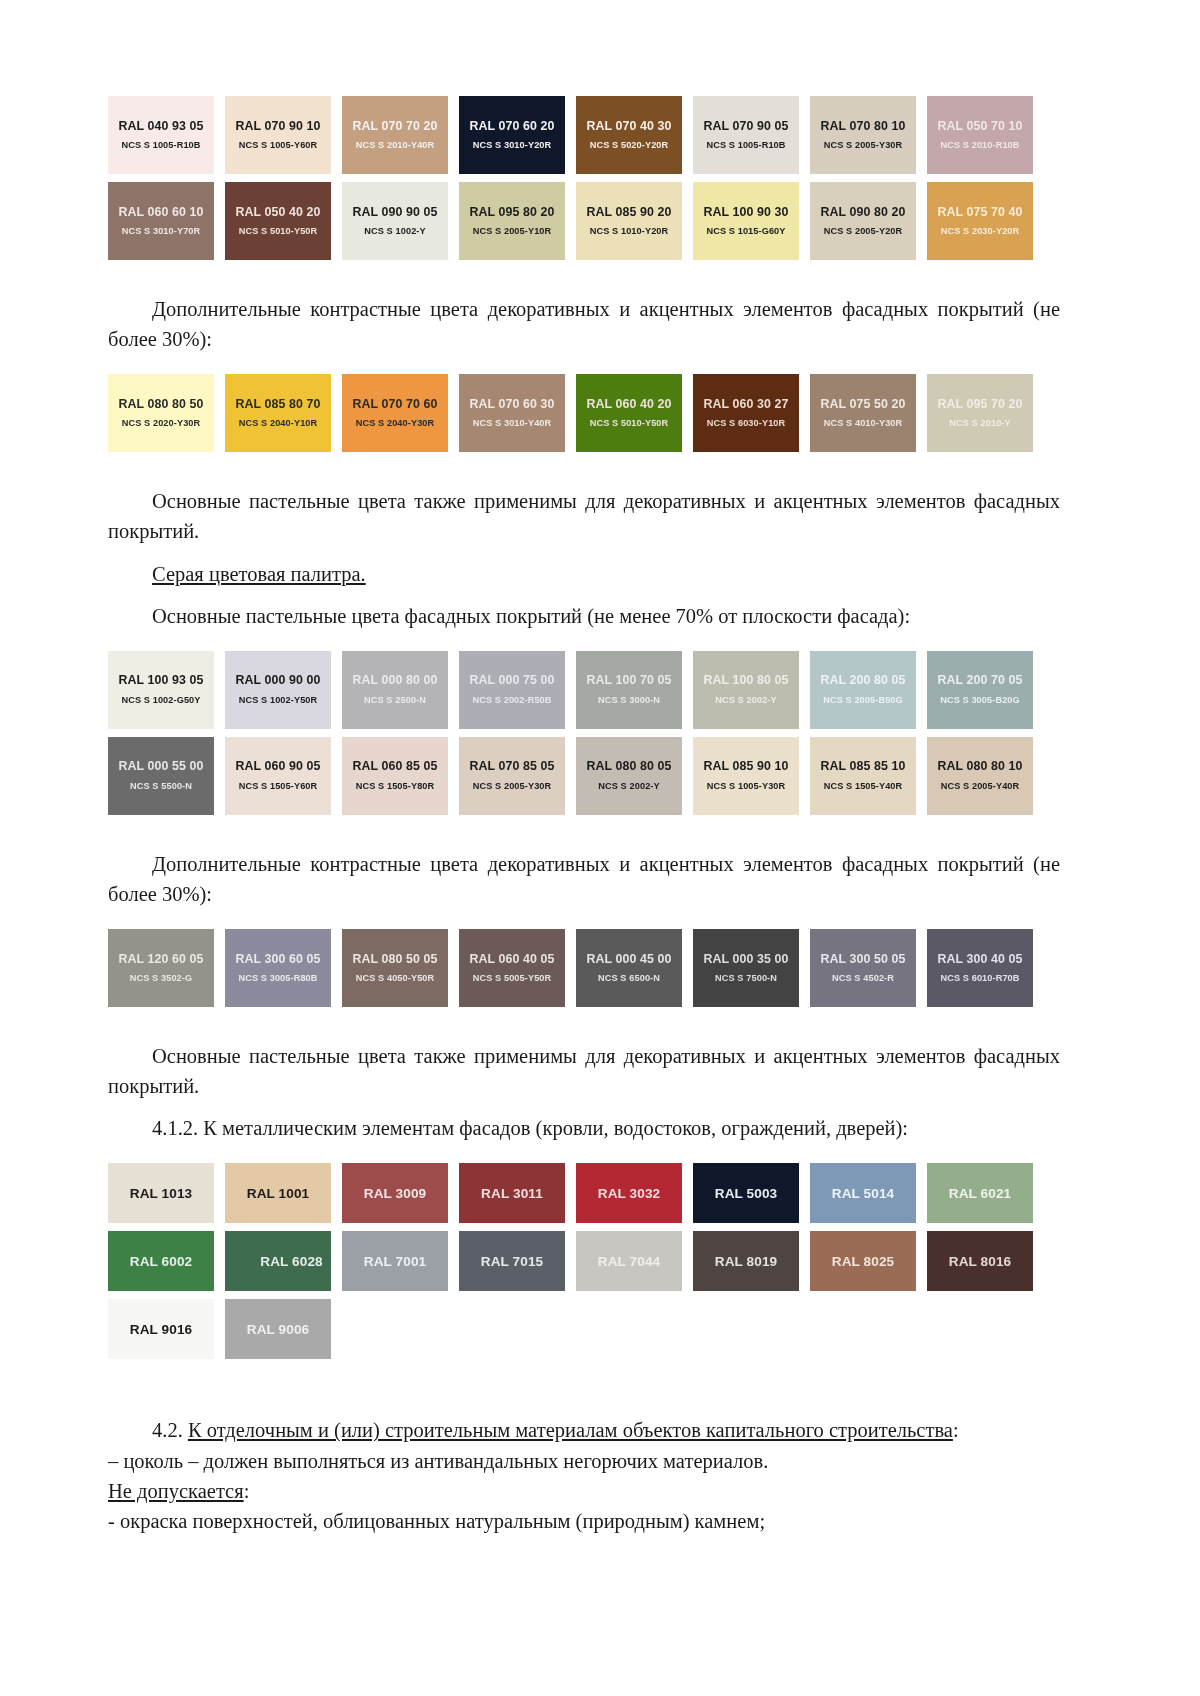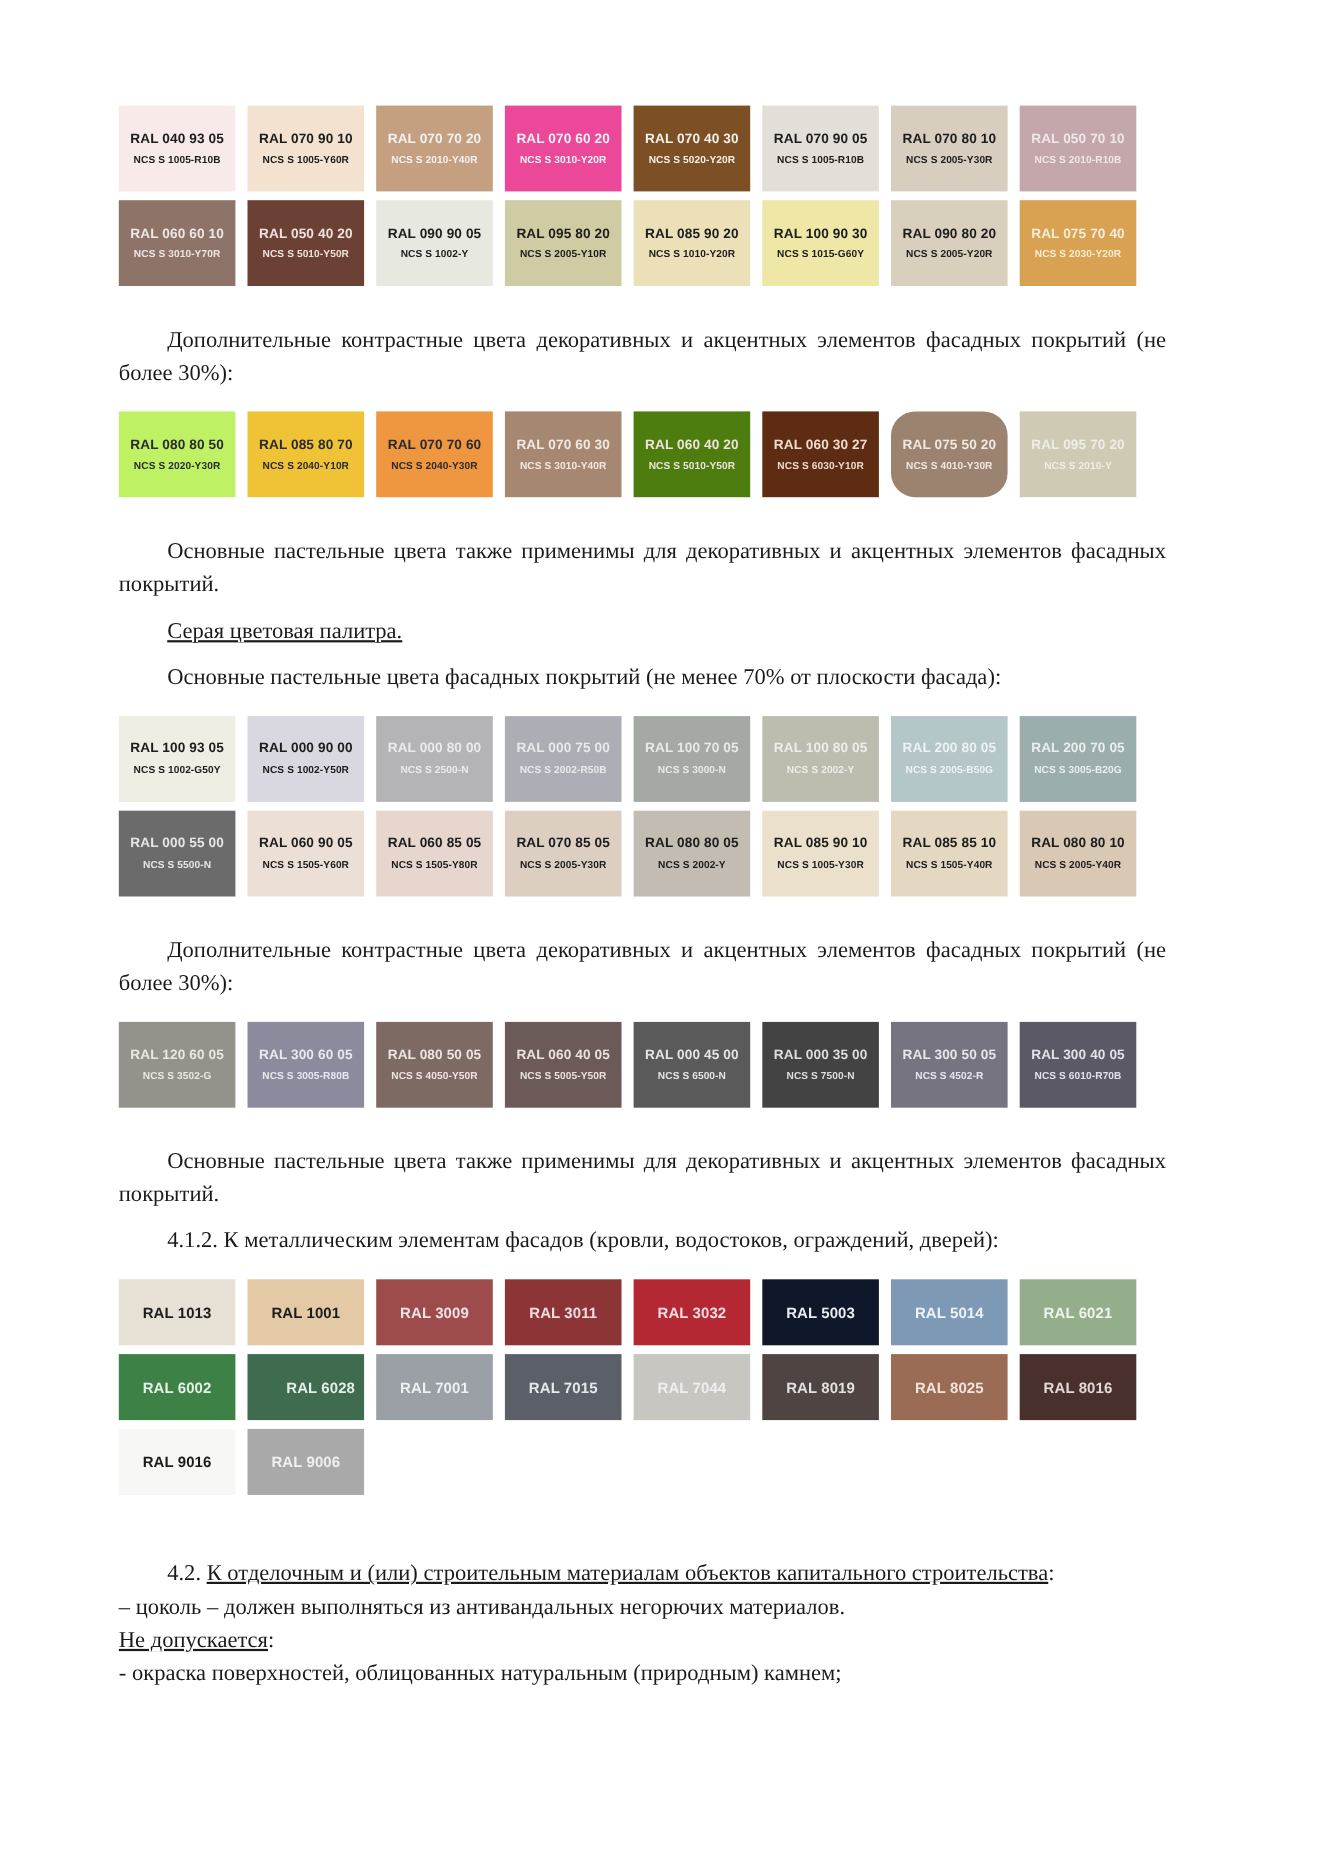--- a/index.html
+++ b/index.html
@@ -103,21 +103,21 @@
         <span class="ncs">NCS S 1005-R10B</span>
       </div>
       <div class="swatch" style="background: rgb(243, 226, 207); color: rgb(28, 28, 28);">
         <span class="ral">RAL 070 90 10</span>
         <span class="ncs">NCS S 1005-Y60R</span>
       </div>
       <div class="swatch" style="background: rgb(196, 159, 128); color: rgb(242, 242, 242);">
         <span class="ral">RAL 070 70 20</span>
         <span class="ncs">NCS S 2010-Y40R</span>
       </div>
-      <div class="swatch" style="background: #ec4899; color: rgb(242, 242, 242);">
+      <div class="swatch" style="background: #0f172a; color: rgb(242, 242, 242);">
         <span class="ral">RAL 070 60 20</span>
         <span class="ncs">NCS S 3010-Y20R</span>
       </div>
       <div class="swatch" style="background: rgb(124, 79, 37); color: rgb(245, 240, 234);">
         <span class="ral">RAL 070 40 30</span>
         <span class="ncs">NCS S 5020-Y20R</span>
       </div>
       <div class="swatch" style="background: rgb(227, 222, 215); color: rgb(28, 28, 28);">
         <span class="ral">RAL 070 90 05</span>
         <span class="ncs">NCS S 1005-R10B</span>
@@ -164,21 +164,21 @@
       </div>
     </div>
 
   <div class="spacer-lg"></div>
 
   <p class="para">Дополнительные контрастные цвета декоративных и акцентных элементов фасадных покрытий (не более 30%):</p>
 
   <div class="spacer-md"></div>
 
   <div class="swatch-grid">
-      <div class="swatch" style="background: #bef264; color: rgb(42, 42, 42); justify-content: center;">
+      <div class="swatch" style="background: #fef9c3; color: rgb(42, 42, 42); justify-content: center;">
         <span class="ral">RAL 080 80 50</span>
         <span class="ncs">NCS S 2020-Y30R</span>
       </div>
       <div class="swatch" style="background: rgb(240, 195, 54); color: rgb(42, 42, 42);">
         <span class="ral">RAL 085 80 70</span>
         <span class="ncs">NCS S 2040-Y10R</span>
       </div>
       <div class="swatch" style="background: rgb(239, 150, 64); color: rgb(42, 42, 42);">
         <span class="ral">RAL 070 70 60</span>
         <span class="ncs">NCS S 2040-Y30R</span>
@@ -188,21 +188,21 @@
         <span class="ncs">NCS S 3010-Y40R</span>
       </div>
       <div class="swatch" style="background: #4d7c0f; color: rgb(238, 226, 220);">
         <span class="ral">RAL 060 40 20</span>
         <span class="ncs">NCS S 5010-Y50R</span>
       </div>
       <div class="swatch" style="background: rgb(93, 44, 18); color: rgb(237, 220, 208);">
         <span class="ral">RAL 060 30 27</span>
         <span class="ncs">NCS S 6030-Y10R</span>
       </div>
-      <div class="swatch" style="background: rgb(155, 131, 112); color: rgb(239, 232, 225); border-radius: 22px;">
+      <div class="swatch" style="background: rgb(155, 131, 112); color: rgb(239, 232, 225);">
         <span class="ral">RAL 075 50 20</span>
         <span class="ncs">NCS S 4010-Y30R</span>
       </div>
       <div class="swatch" style="background: rgb(207, 202, 180); color: rgb(239, 238, 230);">
         <span class="ral">RAL 095 70 20</span>
         <span class="ncs">NCS S 2010-Y</span>
       </div>
     </div>
 
   <div class="spacer-lg"></div>

